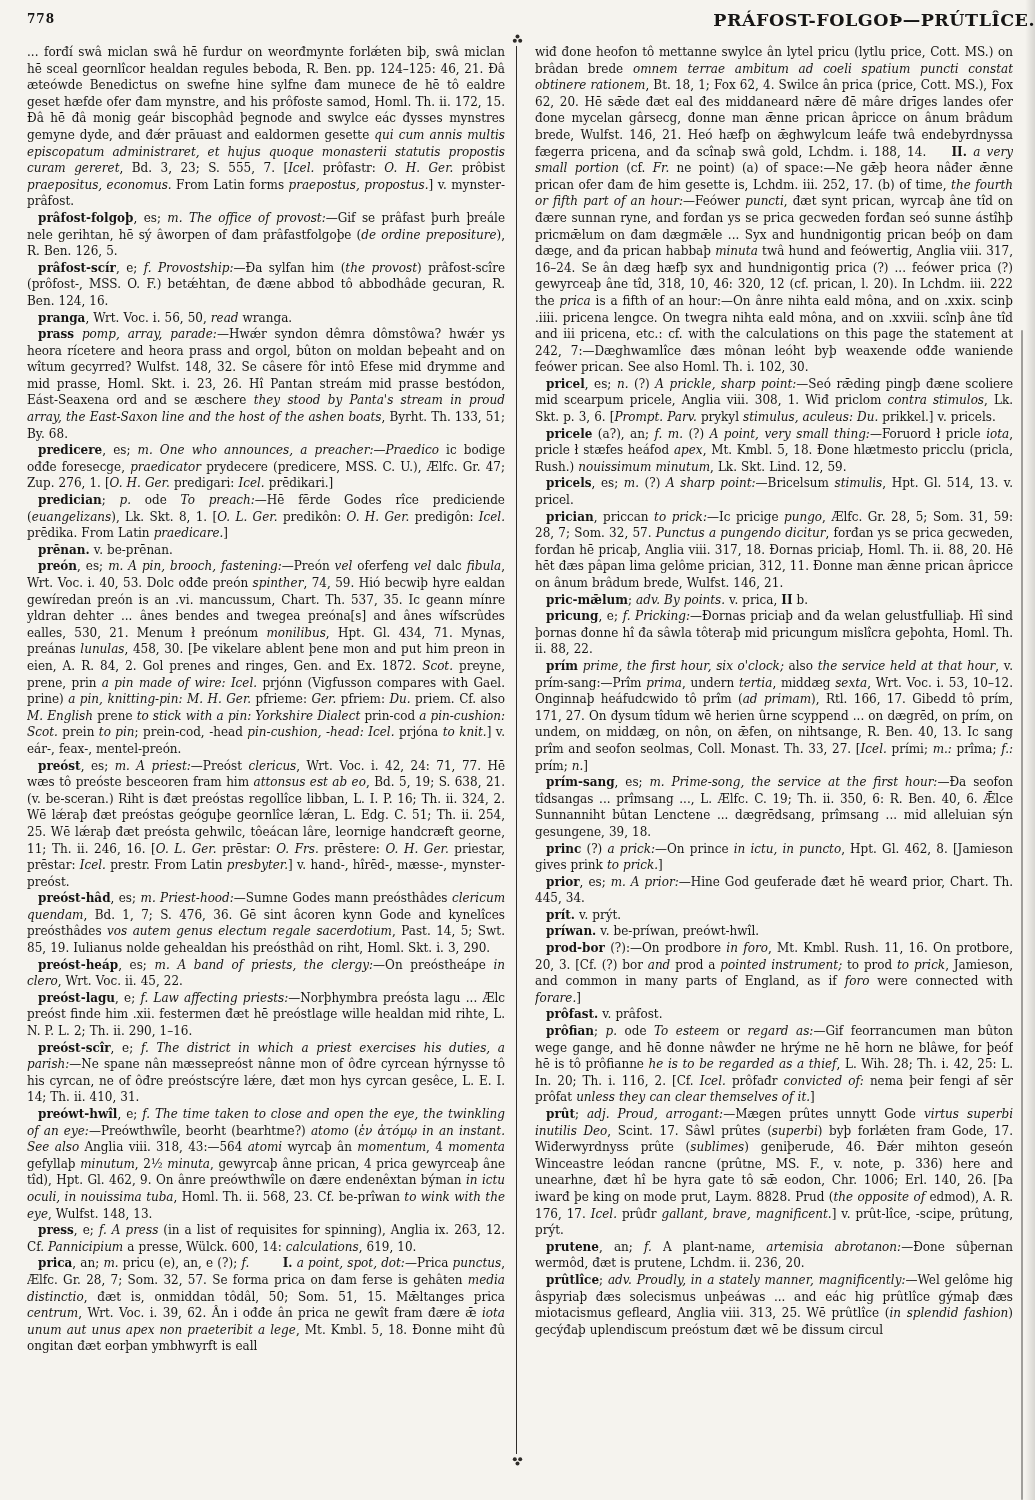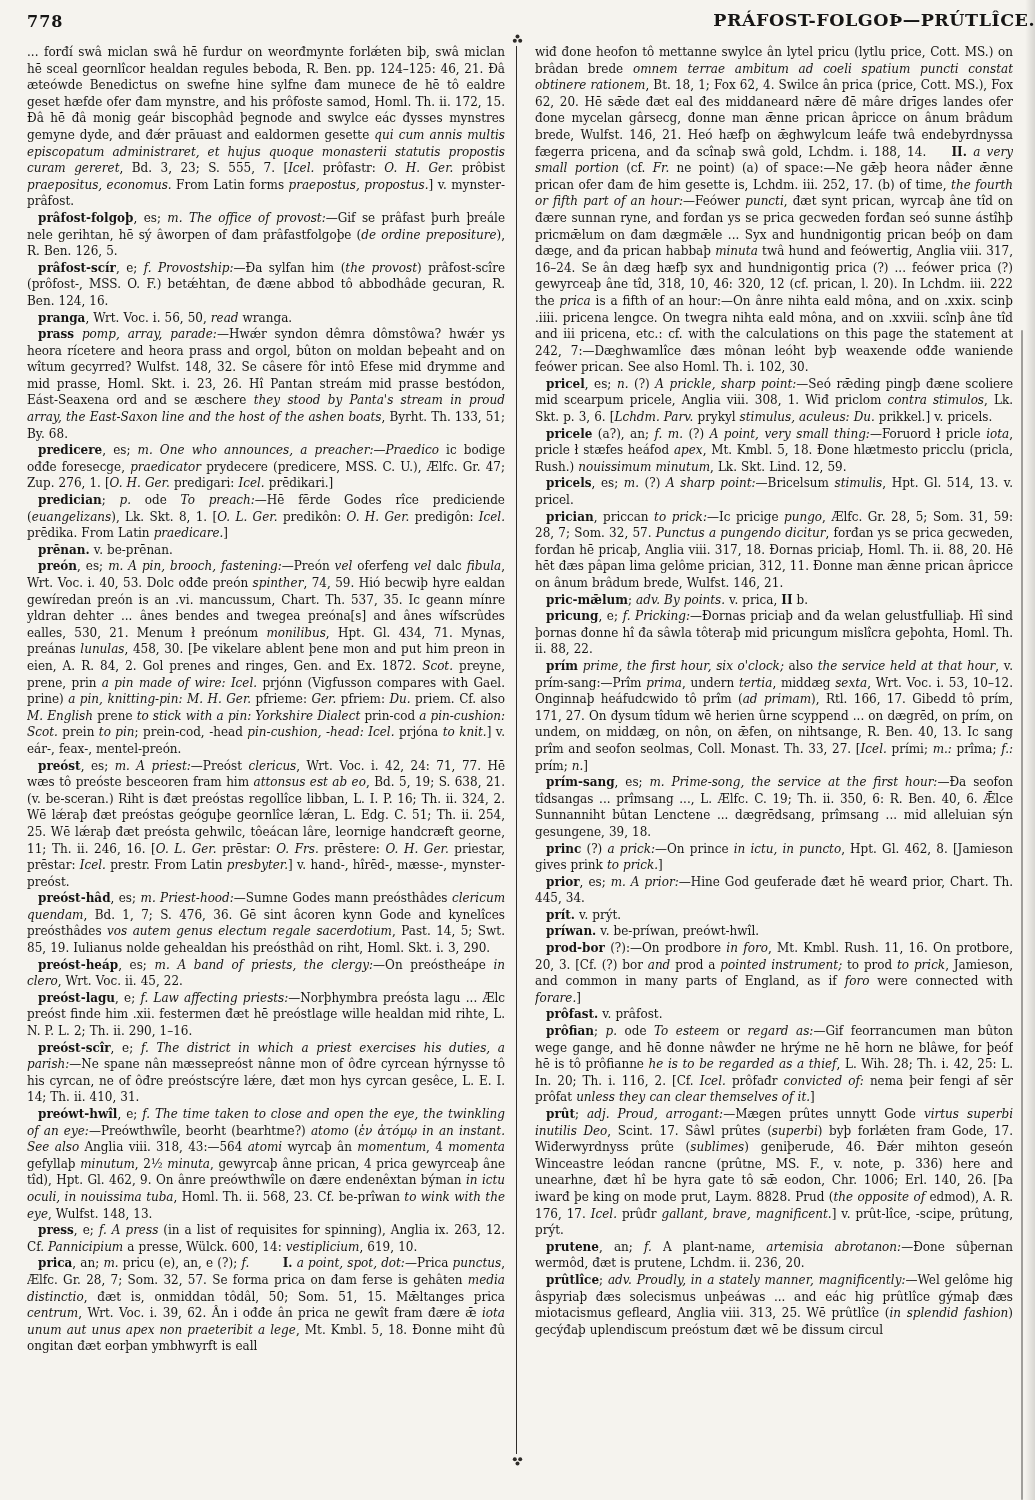--- a/index.html
+++ b/index.html
@@ -18,21 +18,21 @@
   }
   .scan-shade-right{
     position:absolute;right:0;top:0;width:10px;height:1500px;
     background:linear-gradient(to right,rgba(0,0,0,0),rgba(0,0,0,.12));
   }
   .header{
     position:absolute;top:8px;left:0;width:100%;height:34px;
   }
   .page-number{
     position:absolute;left:27px;top:4px;
-    font-size:16px;font-weight:bold;letter-spacing:1px;
+    font-size:12px;font-weight:bold;letter-spacing:1px;
   }
   .page-title{
     position:absolute;left:0;top:2px;width:100%;
     text-align:right;font-size:17.5px;font-weight:bold;letter-spacing:.5px;
   }
   .columns{
     position:absolute;top:44px;left:27px;right:22px;bottom:24px;
     display:flex;gap:30px;
   }
   .col{
@@ -75,26 +75,26 @@
         <p class="entry"><b>predicere</b>, es; <i>m. One who announces, a preacher:</i>—<i>Praedico</i> ic bodige ođđe foresecge, <i>praedicator</i> prydecere (predicere, MSS. C. U.), Ælfc. Gr. 47; Zup. 276, 1. [<i>O. H. Ger.</i> predigari: <i>Icel.</i> prēdikari.]</p>
         <p class="entry"><b>predician</b>; <i>p.</i> ode <i>To preach:</i>—Hē fērde Godes rîce prediciende (<i>euangelizans</i>), Lk. Skt. 8, 1. [<i>O. L. Ger.</i> predikôn: <i>O. H. Ger.</i> predigôn: <i>Icel.</i> prēdika. From Latin <i>praedicare.</i>]</p>
         <p class="entry"><b>prēnan.</b> v. be-prēnan.</p>
         <p class="entry"><b>preón</b>, es; <i>m. A pin, brooch, fastening:</i>—Preón <i>vel</i> oferfeng <i>vel</i> dalc <i>fibula</i>, Wrt. Voc. i. 40, 53. Dolc ođđe preón <i>spinther</i>, 74, 59. Hió becwiþ hyre ealdan gewíredan preón is an .vi. mancussum, Chart. Th. 537, 35. Ic geann mínre yldran dehter ... ânes bendes and twegea preóna[s] and ânes wífscrûdes ealles, 530, 21. Menum ł preónum <i>monilibus</i>, Hpt. Gl. 434, 71. Mynas, preánas <i>lunulas</i>, 458, 30. [Þe vikelare ablent þene mon and put him preon in eien, A. R. 84, 2. Gol prenes and ringes, Gen. and Ex. 1872. <i>Scot.</i> preyne, prene, prin <i>a pin made of wire: Icel.</i> prjónn (Vigfusson compares with Gael. prine) <i>a pin, knitting-pin: M. H. Ger.</i> pfrieme: <i>Ger.</i> pfriem: <i>Du.</i> priem. Cf. also <i>M. English</i> prene <i>to stick with a pin: Yorkshire Dialect</i> prin-cod <i>a pin-cushion: Scot.</i> prein <i>to pin</i>; prein-cod, -head <i>pin-cushion, -head: Icel.</i> prjóna <i>to knit.</i>] v. eár-, feax-, mentel-preón.</p>
         <p class="entry"><b>preóst</b>, es; <i>m. A priest:</i>—Preóst <i>clericus</i>, Wrt. Voc. i. 42, 24: 71, 77. Hē wæs tô preóste besceoren fram him <i>attonsus est ab eo</i>, Bd. 5, 19; S. 638, 21. (v. be-sceran.) Riht is đæt preóstas regollîce libban, L. I. P. 16; Th. ii. 324, 2. Wē lǽraþ đæt preóstas geóguþe geornlîce lǽran, L. Edg. C. 51; Th. ii. 254, 25. Wē lǽraþ đæt preósta gehwilc, tôeácan lâre, leornige handcræft georne, 11; Th. ii. 246, 16. [<i>O. L. Ger.</i> prēstar: <i>O. Frs.</i> prēstere: <i>O. H. Ger.</i> priestar, prēstar: <i>Icel.</i> prestr. From Latin <i>presbyter.</i>] v. hand-, hîrēd-, mæsse-, mynster-preóst.</p>
         <p class="entry"><b>preóst-hâd</b>, es; <i>m. Priest-hood:</i>—Sumne Godes mann preósthâdes <i>clericum quendam</i>, Bd. 1, 7; S. 476, 36. Gē sint âcoren kynn Gode and kynelîces preósthâdes <i>vos autem genus electum regale sacerdotium</i>, Past. 14, 5; Swt. 85, 19. Iulianus nolde gehealdan his preósthâd on riht, Homl. Skt. i. 3, 290.</p>
         <p class="entry"><b>preóst-heáp</b>, es; <i>m. A band of priests, the clergy:</i>—On preóstheápe <i>in clero</i>, Wrt. Voc. ii. 45, 22.</p>
         <p class="entry"><b>preóst-lagu</b>, e; <i>f. Law affecting priests:</i>—Norþhymbra preósta lagu ... Ælc preóst finde him .xii. festermen đæt hē preóstlage wille healdan mid rihte, L. N. P. L. 2; Th. ii. 290, 1–16.</p>
         <p class="entry"><b>preóst-scîr</b>, e; <i>f. The district in which a priest exercises his duties, a parish:</i>—Ne spane nân mæssepreóst nânne mon of ôđre cyrcean hýrnysse tô his cyrcan, ne of ôđre preóstscýre lǽre, đæt mon hys cyrcan gesêce, L. E. I. 14; Th. ii. 410, 31.</p>
         <p class="entry"><b>preówt-hwîl</b>, e; <i>f. The time taken to close and open the eye, the twinkling of an eye:</i>—Preówthwîle, beorht (bearhtme?) <i>atomo</i> (<i>ἐν ἀτόμῳ in an instant. See also</i> Anglia viii. 318, 43:—564 <i>atomi</i> wyrcaþ ân <i>momentum</i>, 4 <i>momenta</i> gefyllaþ <i>minutum</i>, 2½ <i>minuta</i>, gewyrcaþ ânne prican, 4 prica gewyrceaþ âne tîd), Hpt. Gl. 462, 9. On ânre preówthwîle on đære endenêxtan býman <i>in ictu oculi, in nouissima tuba</i>, Homl. Th. ii. 568, 23. Cf. be-prîwan <i>to wink with the eye</i>, Wulfst. 148, 13.</p>
-        <p class="entry"><b>press</b>, e; <i>f. A press</i> (in a list of requisites for spinning), Anglia ix. 263, 12. Cf. <i>Pannicipium</i> a presse, Wülck. 600, 14: <i>vestiplicium</i>, 619, 10.</p>
+        <p class="entry"><b>press</b>, e; <i>f. A press</i> (in a list of requisites for spinning), Anglia ix. 263, 12. Cf. <i>Pannicipium</i> a presse, Wülck. 600, 14: <i>calculations</i>, 619, 10.</p>
         <p class="entry"><b>prica</b>, an; <i>m.</i> pricu (e), an, e (?); <i>f.</i>&nbsp;&nbsp;&nbsp;&nbsp;&nbsp;&nbsp;&nbsp;&nbsp;<b>I.</b> <i>a point, spot, dot:</i>—Prica <i>punctus</i>, Ælfc. Gr. 28, 7; Som. 32, 57. Se forma prica on đam ferse is gehâten <i>media distinctio</i>, đæt is, onmiddan tôdâl, 50; Som. 51, 15. Mǣltanges prica <i>centrum</i>, Wrt. Voc. i. 39, 62. Ân i ođđe ân prica ne gewît fram đære ǣ <i>iota unum aut unus apex non praeteribit a lege</i>, Mt. Kmbl. 5, 18. Đonne miht đû ongitan đæt eorþan ymbhwyrft is eall</p>
       </div>
     <div class="col">
         <p class="entry cont">wiđ đone heofon tô mettanne swylce ân lytel pricu (lytlu price, Cott. MS.) on brâdan brede <i>omnem terrae ambitum ad coeli spatium puncti constat obtinere rationem</i>, Bt. 18, 1; Fox 62, 4. Swilce ân prica (price, Cott. MS.), Fox 62, 20. Hē sǣde đæt eal đes middaneard nǣre đē mâre drīges landes ofer đone mycelan gârsecg, đonne man ǣnne prican âpricce on ânum brâdum brede, Wulfst. 146, 21. Heó hæfþ on ǣghwylcum leáfe twâ endebyrdnyssa fægerra pricena, and đa scînaþ swâ gold, Lchdm. i. 188, 14.&nbsp;&nbsp;&nbsp;&nbsp;<b>II.</b> <i>a very small portion</i> (cf. <i>Fr.</i> ne point) (a) of space:—Ne gǣþ heora nâđer ǣnne prican ofer đam đe him gesette is, Lchdm. iii. 252, 17. (b) of time, <i>the fourth or fifth part of an hour:</i>—Feówer <i>puncti</i>, đæt synt prican, wyrcaþ âne tîd on đære sunnan ryne, and forđan ys se prica gecweden forđan seó sunne ástîhþ pricmǣlum on đam dægmǣle ... Syx and hundnigontig prican beóþ on đam dæge, and đa prican habbaþ <i>minuta</i> twâ hund and feówertig, Anglia viii. 317, 16–24. Se ân dæg hæfþ syx and hundnigontig prica (?) ... feówer prica (?) gewyrceaþ âne tîd, 318, 10, 46: 320, 12 (cf. prican, l. 20). In Lchdm. iii. 222 the <i>prica</i> is a fifth of an hour:—On ânre nihta eald môna, and on .xxix. scinþ .iiii. pricena lengce. On twegra nihta eald môna, and on .xxviii. scînþ âne tîd and iii pricena, etc.: cf. with the calculations on this page the statement at 242, 7:—Dæghwamlîce đæs mônan leóht byþ weaxende ođđe waniende feówer prican. See also Homl. Th. i. 102, 30.</p>
-        <p class="entry"><b>pricel</b>, es; <i>n.</i> (?) <i>A prickle, sharp point:</i>—Seó rǣding pingþ đæne scoliere mid scearpum pricele, Anglia viii. 308, 1. Wiđ priclom <i>contra stimulos</i>, Lk. Skt. p. 3, 6. [<i>Lchdm. Parv.</i> prykyl <i>stimulus, aculeus: Du.</i> prikkel.] v. pricels.</p>
+        <p class="entry"><b>pricel</b>, es; <i>n.</i> (?) <i>A prickle, sharp point:</i>—Seó rǣding pingþ đæne scoliere mid scearpum pricele, Anglia viii. 308, 1. Wiđ priclom <i>contra stimulos</i>, Lk. Skt. p. 3, 6. [<i>Prompt. Parv.</i> prykyl <i>stimulus, aculeus: Du.</i> prikkel.] v. pricels.</p>
         <p class="entry"><b>pricele</b> (a?), an; <i>f. m.</i> (?) <i>A point, very small thing:</i>—Foruord ł pricle <i>iota</i>, pricle ł stæfes heáfod <i>apex</i>, Mt. Kmbl. 5, 18. Đone hlætmesto pricclu (pricla, Rush.) <i>nouissimum minutum</i>, Lk. Skt. Lind. 12, 59.</p>
         <p class="entry"><b>pricels</b>, es; <i>m.</i> (?) <i>A sharp point:</i>—Bricelsum <i>stimulis</i>, Hpt. Gl. 514, 13. v. pricel.</p>
         <p class="entry"><b>prician</b>, priccan <i>to prick:</i>—Ic pricige <i>pungo</i>, Ælfc. Gr. 28, 5; Som. 31, 59: 28, 7; Som. 32, 57. <i>Punctus a pungendo dicitur</i>, forđan ys se prica gecweden, forđan hē pricaþ, Anglia viii. 317, 18. Đornas priciaþ, Homl. Th. ii. 88, 20. Hē hēt đæs pâpan lima gelôme prician, 312, 11. Đonne man ǣnne prican âpricce on ânum brâdum brede, Wulfst. 146, 21.</p>
         <p class="entry"><b>pric-mǣlum</b>; <i>adv. By points.</i> v. prica, <b>II</b> b.</p>
         <p class="entry"><b>pricung</b>, e; <i>f. Pricking:</i>—Đornas priciaþ and đa welan gelustfulliaþ. Hî sind þornas đonne hî đa sâwla tôteraþ mid pricungum mislîcra geþohta, Homl. Th. ii. 88, 22.</p>
         <p class="entry"><b>prím</b> <i>prime, the first hour, six o'clock;</i> also <i>the service held at that hour</i>, v. prím-sang:—Prîm <i>prima</i>, undern <i>tertia</i>, middæg <i>sexta</i>, Wrt. Voc. i. 53, 10–12. Onginnaþ heáfudcwido tô prîm (<i>ad primam</i>), Rtl. 166, 17. Gibedd tô prím, 171, 27. On đysum tîdum wē herien ûrne scyppend ... on dægrēd, on prím, on undem, on middæg, on nôn, on ǣfen, on nihtsange, R. Ben. 40, 13. Ic sang prîm and seofon seolmas, Coll. Monast. Th. 33, 27. [<i>Icel.</i> prími; <i>m.:</i> prîma; <i>f.:</i> prím; <i>n.</i>]</p>
         <p class="entry"><b>prím-sang</b>, es; <i>m. Prime-song, the service at the first hour:</i>—Đa seofon tîdsangas ... prîmsang ..., L. Ælfc. C. 19; Th. ii. 350, 6: R. Ben. 40, 6. Ǣlce Sunnanniht bûtan Lenctene ... dægrēdsang, prîmsang ... mid alleluian sýn gesungene, 39, 18.</p>
         <p class="entry"><b>princ</b> (?) <i>a prick:</i>—On prince <i>in ictu, in puncto</i>, Hpt. Gl. 462, 8. [Jamieson gives prink <i>to prick.</i>]</p>
         <p class="entry"><b>prior</b>, es; <i>m. A prior:</i>—Hine God geuferade đæt hē wearđ prior, Chart. Th. 445, 34.</p>
         <p class="entry"><b>prít.</b> v. prýt.</p>

